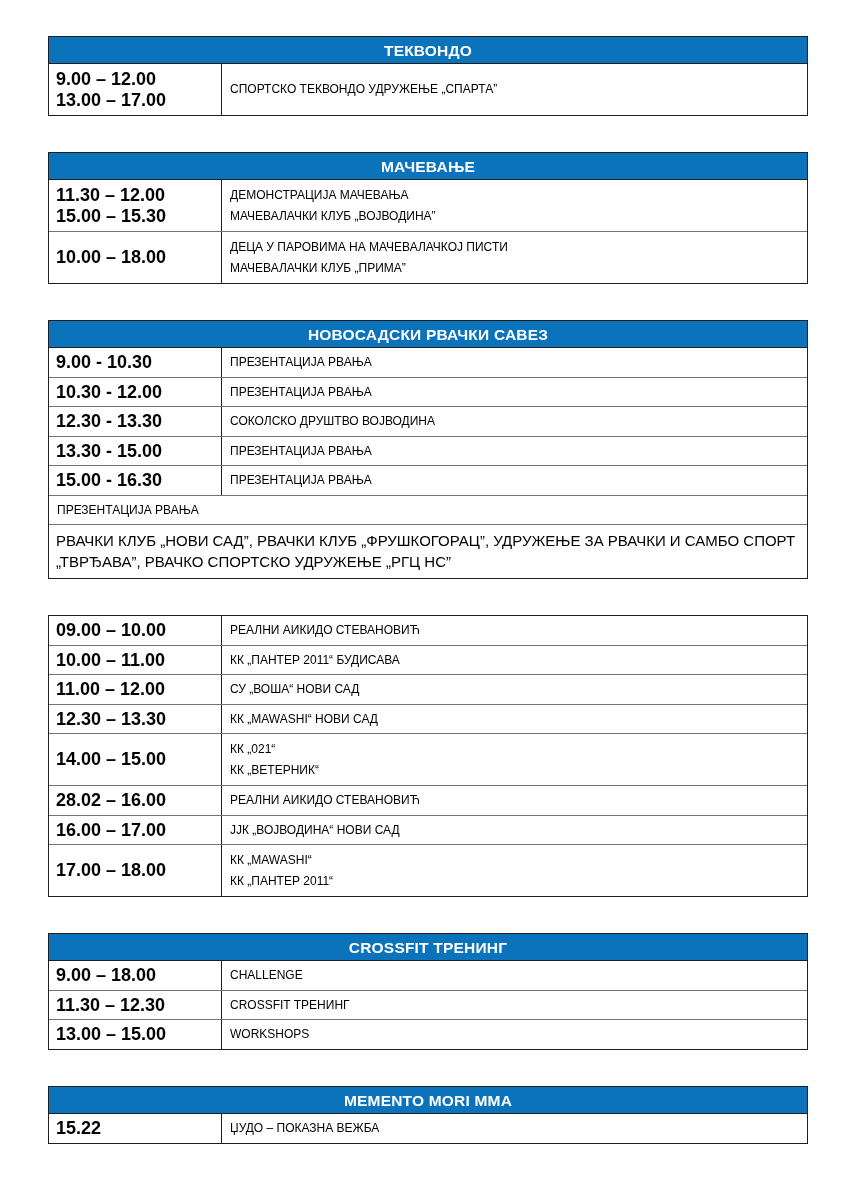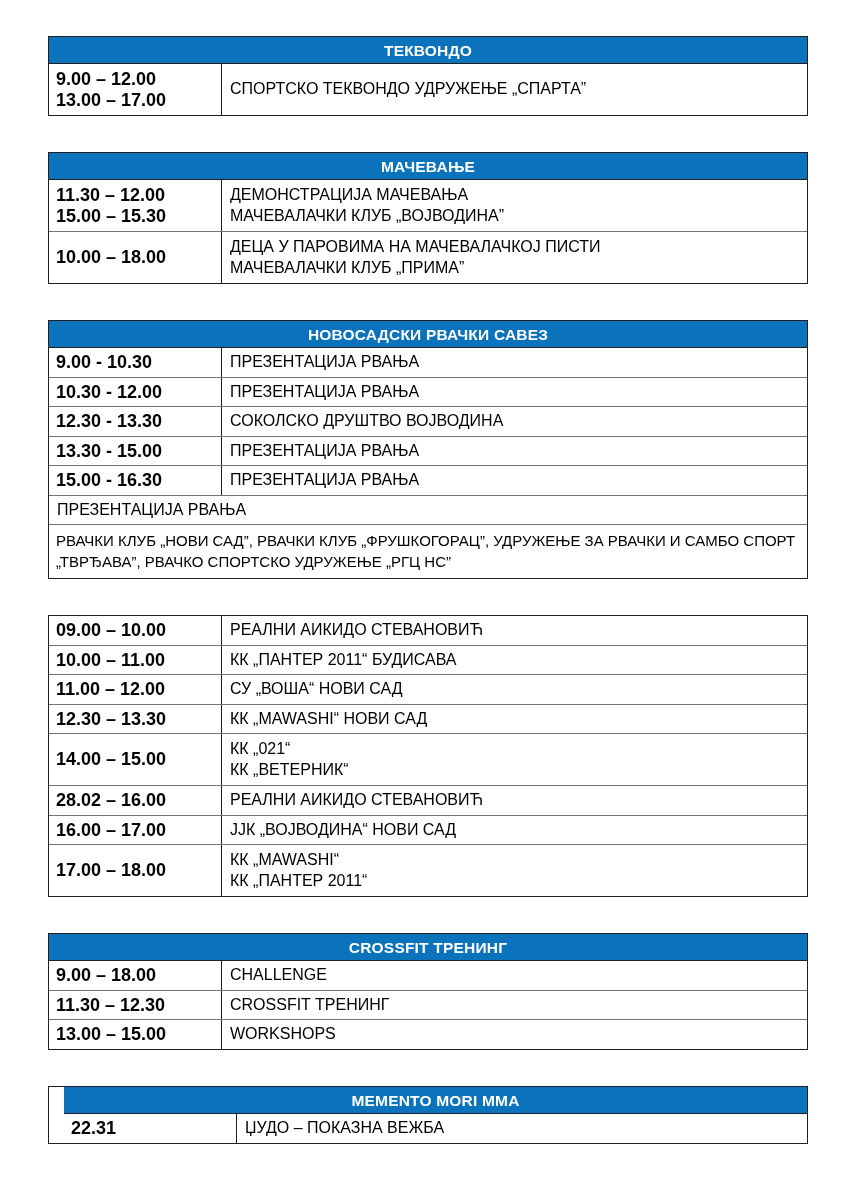--- a/index.html
+++ b/index.html
@@ -31,21 +31,20 @@
   .section {
     width: 760px;
     margin-bottom: 36px;
     border: 1.5px solid #231f20;
     border-collapse: collapse;
     box-sizing: border-box;
   }
 
   .section:last-child {
     margin-bottom: 16px;
-    padding-left: 15px;
   }
 
   .section-header {
     background: #0B72BC;
     color: #ffffff;
     font-weight: bold;
     font-size: 15.5px;
     letter-spacing: 0.2px;
     text-align: center;
     height: 27px;
@@ -81,21 +80,21 @@
     font-size: 18px;
     line-height: 20.5px;
     white-space: pre-line;
     font-weight: bold;
   }
 
   .cell-desc {
     flex: 1;
     box-sizing: border-box;
     padding: 4px 0 4px 8px;
-    font-size: 16px;
+    font-size: 12px;
     line-height: 20.5px;
     white-space: pre-line;
     display: flex;
     flex-direction: column;
     justify-content: center;
   }
 
   .row.two-line .cell-time,
   .row.two-line .cell-desc {
     padding-top: 5px;
@@ -234,19 +233,19 @@
           <div class="row">
             <div class="cell-time">13.00 – 15.00</div>
             <div class="cell-desc">WORKSHOPS</div>
           </div>
         </div>
       </div>
       <div class="section">
         <div class="section-header">MEMENTO MORI MMA</div>
         <div class="rows">
           <div class="row">
-            <div class="cell-time">22.31</div>
+            <div class="cell-time">15.22</div>
             <div class="cell-desc">ЏУДО – ПОКАЗНА ВЕЖБА</div>
           </div>
         </div>
       </div>
     </div>
 </div>
 
 </body></html>

